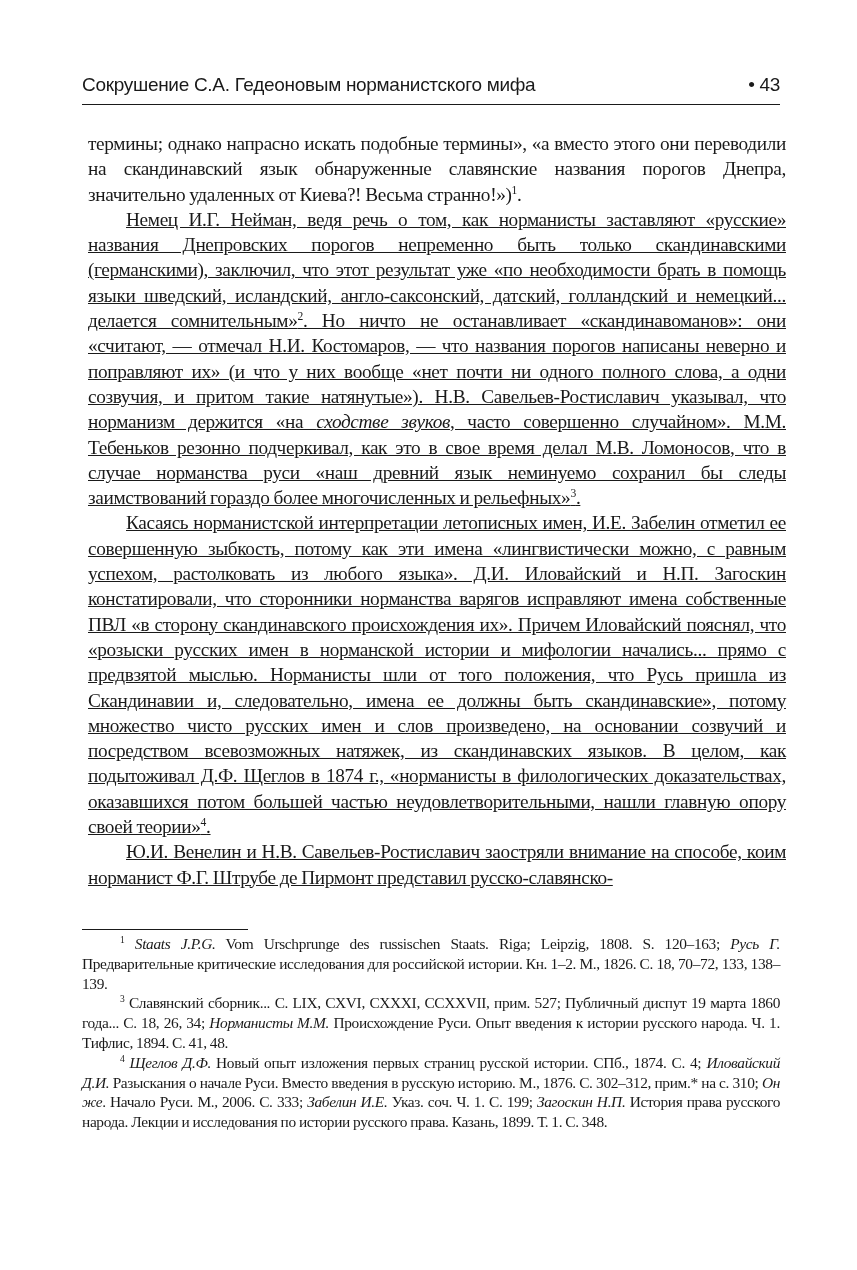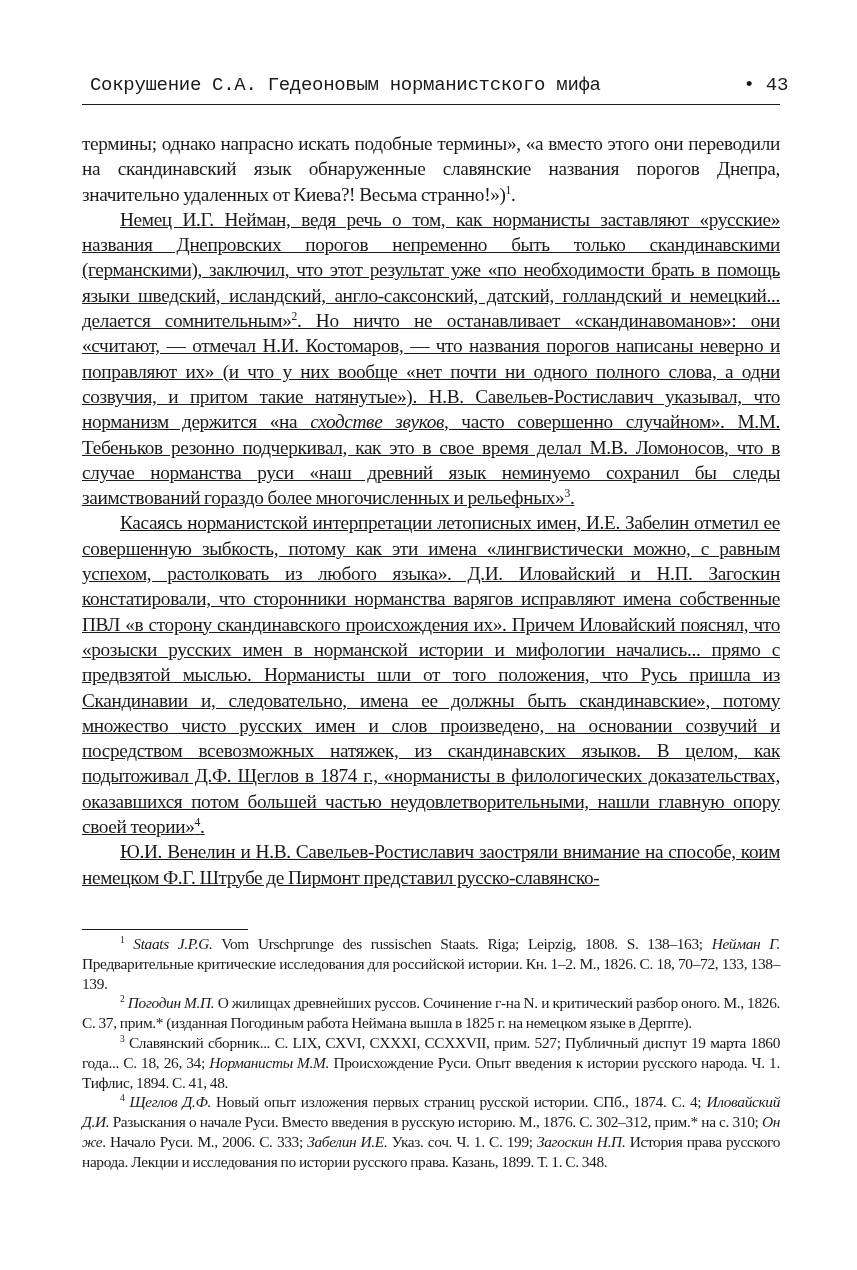--- a/index.html
+++ b/index.html
@@ -1,26 +1,26 @@
 <!DOCTYPE html>
 <html><head>
 <meta charset="utf-8">
 <style>
   html, body { margin: 0; padding: 0; background: #ffffff; }
   body { width: 857px; height: 1270px; position: relative; overflow: hidden; color: #1a1a1a; }
   .page { position: absolute; left: 82px; top: 0; width: 698px; }
   .running-head {
-    position: absolute; top: 74px; left: 8px; width: 698px; height: 28px;
-    font-family: Liberation Mono, monospace; font-size: 19px; letter-spacing: -0.3px;
+    position: absolute; top: 74px; left: 0; width: 698px; height: 28px;
+    font-family: Liberation Sans, sans-serif; font-size: 19px; letter-spacing: -0.3px;
     display: flex; justify-content: space-between; align-items: baseline;
   }
   .running-head .pnum { font-size: 19px; text-align: center; }
   .head-rule { position: absolute; top: 104px; left: 0; width: 698px; height: 0; border-top: 1.6px solid #1a1a1a; }
   .body-text {
-    position: absolute; top: 131px; left: 0; width: 698px;
+    position: absolute; top: 131px; left: 6px; width: 698px;
     font-family: "Liberation Serif", serif; font-size: 19.3px; line-height: 25.3px;
     text-align: justify; letter-spacing: -0.35px; word-spacing: -0.5px;
   }
   .body-text p { margin: 0; text-indent: 0; hyphens: manual; }
   .body-text p.indent { text-indent: 38px; text-decoration: underline; }
   sup { font-size: 0.6em; line-height: 0; vertical-align: 0.6em; }
   .fn-rule { position: absolute; top: 929px; left: 0; width: 166px; border-top: 1px solid #1a1a1a; }
   .footnotes {
     position: absolute; top: 934px; left: 0; width: 698px;
     font-family: "Liberation Serif", serif; font-size: 15.4px; line-height: 19.8px;
@@ -37,23 +37,22 @@
   <div class="running-head">
     <span>Сокрушение С.А. Гедеоновым норманистского мифа</span>
     <span class="pnum">• 43</span>
   </div>
   <div class="head-rule"></div>
 
   <div class="body-text" id="body-text">
       <p><span>термины; однако напрасно искать подобные термины», «а вместо этого они переводили на скандинавский язык обнаруженные славянские названия порогов Днепра, значительно удаленных от Киева?! Весьма странно!»)</span><sup>1</sup><span>.</span></p>
       <p class="indent"><span>Немец И.Г. Нейман, ведя речь о том, как норманисты заставляют «русские» названия Днепровских порогов непременно быть только скандинавскими (германскими), заключил, что этот результат уже «по необходимости брать в помощь языки шведский, исландский, англо-саксонский, датский, голландский и немецкий... делается сомнительным»</span><sup>2</sup><span>. Но ничто не останавливает «скандинавоманов»: они «считают, — отмечал Н.И. Костомаров, — что названия порогов написаны неверно и поправляют их» (и что у них вообще «нет почти ни одного полного слова, а одни созвучия, и притом такие натянутые»). Н.В. Савельев-Ростиславич указывал, что норманизм держится «на </span><i>сходстве звуков</i><span>, часто совершенно случайном». М.М. Тебеньков резонно подчеркивал, как это в свое время делал М.В. Ломоносов, что в случае норманства руси «наш древний язык неминуемо сохранил бы следы заимствований гораздо более многочисленных и рельефных»</span><sup>3</sup><span>.</span></p>
       <p class="indent"><span>Касаясь норманистской интерпретации летописных имен, И.Е. Забелин отметил ее совершенную зыбкость, потому как эти имена «лингвистически можно, с равным успехом, растолковать из любого языка». Д.И. Иловайский и Н.П. Загоскин констатировали, что сторонники норманства варягов исправляют имена собственные ПВЛ «в сторону скандинавского происхождения их». Причем Иловайский пояснял, что «розыски русских имен в норманской истории и мифологии начались... прямо с предвзятой мыслью. Норманисты шли от того положения, что Русь пришла из Скандинавии и, следовательно, имена ее должны быть скандинавские», потому множество чисто русских имен и слов произведено, на основании созвучий и посредством всевозможных натяжек, из скандинавских языков. В целом, как подытоживал Д.Ф. Щеглов в 1874 г., «норманисты в филологических доказательствах, оказавшихся потом большей частью неудовлетворительными, нашли главную опору своей теории»</span><sup>4</sup><span>.</span></p>
-      <p class="indent"><span>Ю.И. Венелин и Н.В. Савельев-Ростиславич заостряли внимание на способе, коим немецком Ф.Г. Штрубе де Пирмонт представил русско-славянско-</span></p>
+      <p class="indent"><span>Ю.И. Венелин и Н.В. Савельев-Ростиславич заостряли внимание на способе, коим норманист Ф.Г. Штрубе де Пирмонт представил русско-славянско-</span></p>
     </div>
 
   <div class="fn-rule"></div>
   <div class="footnotes" id="footnotes">
-      <p><sup>1</sup><span> </span><i>Staats J.P.G.</i><span> Vom Urschprunge des russischen Staats. Riga; Leipzig, 1808. S. 138–163; </span><i>Нейман Г.</i><span> Предварительные критические исследования для российской истории. Кн. 1–2. М., 1826. С. 18, 70–72, 133, 138–139.</span></p>
-      <p><sup>2</sup><span> </span><i>Погодин М.П.</i><span> О жилищах древнейших руссов. Сочинение г-на N. и критический разбор оного. М., 1826. С. 37, прим.* (изданная Погодиным работа Неймана вышла в 1825 г. на немецком языке в Дерпте).</span></p>
+      <p><sup>1</sup><span> </span><i>Staats J.P.G.</i><span> Vom Urschprunge des russischen Staats. Riga; Leipzig, 1808. S. 120–163; </span><i>Русь Г.</i><span> Предварительные критические исследования для российской истории. Кн. 1–2. М., 1826. С. 18, 70–72, 133, 138–139.</span></p>
       <p><sup>3</sup><span> Славянский сборник... С. LIX, CXVI, CXXXI, CCXXVII, прим. 527; Публичный диспут 19 марта 1860 года... С. 18, 26, 34; </span><i>Норманисты М.М.</i><span> Происхождение Руси. Опыт введения к истории русского народа. Ч. 1. Тифлис, 1894. С. 41, 48.</span></p>
       <p><sup>4</sup><span> </span><i>Щеглов Д.Ф.</i><span> Новый опыт изложения первых страниц русской истории. СПб., 1874. С. 4; </span><i>Иловайский Д.И.</i><span> Разыскания о начале Руси. Вместо введения в русскую историю. М., 1876. С. 302–312, прим.* на с. 310; </span><i>Он же</i><span>. Начало Руси. М., 2006. С. 333; </span><i>Забелин И.Е.</i><span> Указ. соч. Ч. 1. С. 199; </span><i>Загоскин Н.П.</i><span> История права русского народа. Лекции и исследования по истории русского права. Казань, 1899. Т. 1. С. 348.</span></p>
     </div>
 </div>
 
 </body></html>

